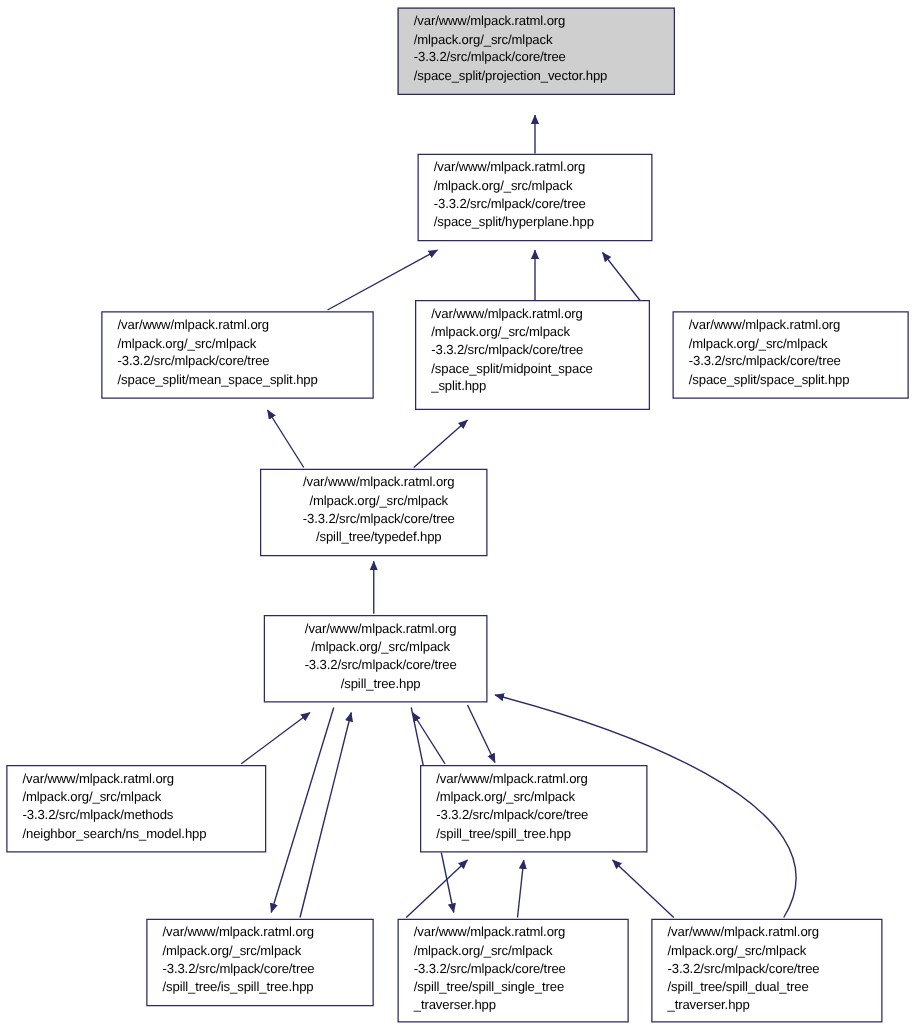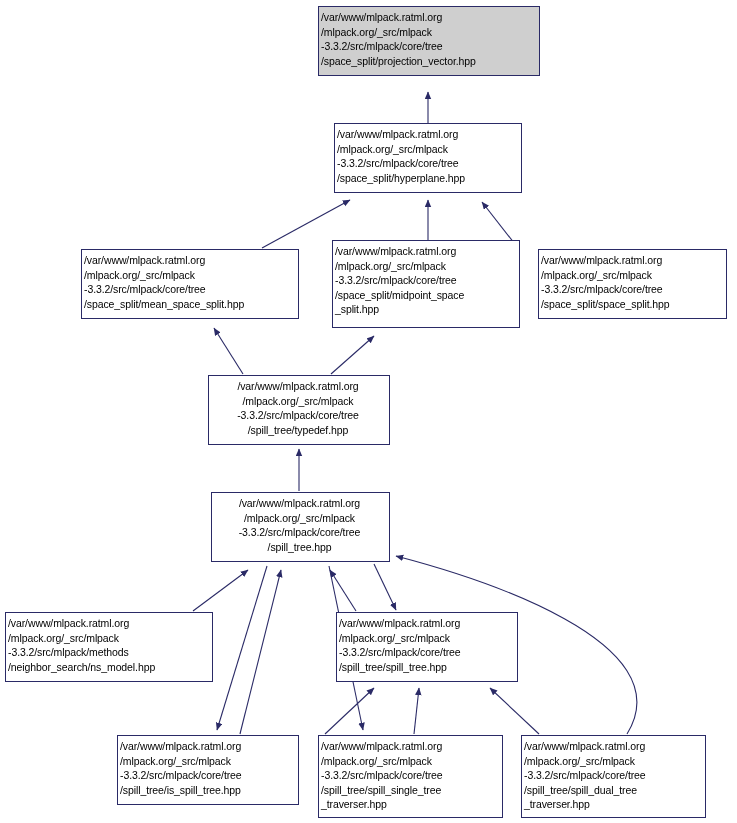--- a/index.html
+++ b/index.html
@@ -24,21 +24,21 @@
     pointer-events: none;
   }
   .node {
     position: absolute;
     box-sizing: border-box;
     border: 1px solid #2a2a66;
     background: #ffffff;
     color: #000000;
     font-size: 10.5px;
     line-height: 14.6px;
-    padding: 3px 4px 3px 2px;
+    padding: 3px 4px 3px 12px;
     white-space: pre;
     text-align: left;
     letter-spacing: -0.1px;
   }
   .node.root {
     background: #cfcfcf;
   }
   .node.center {
     text-align: center;
   }

